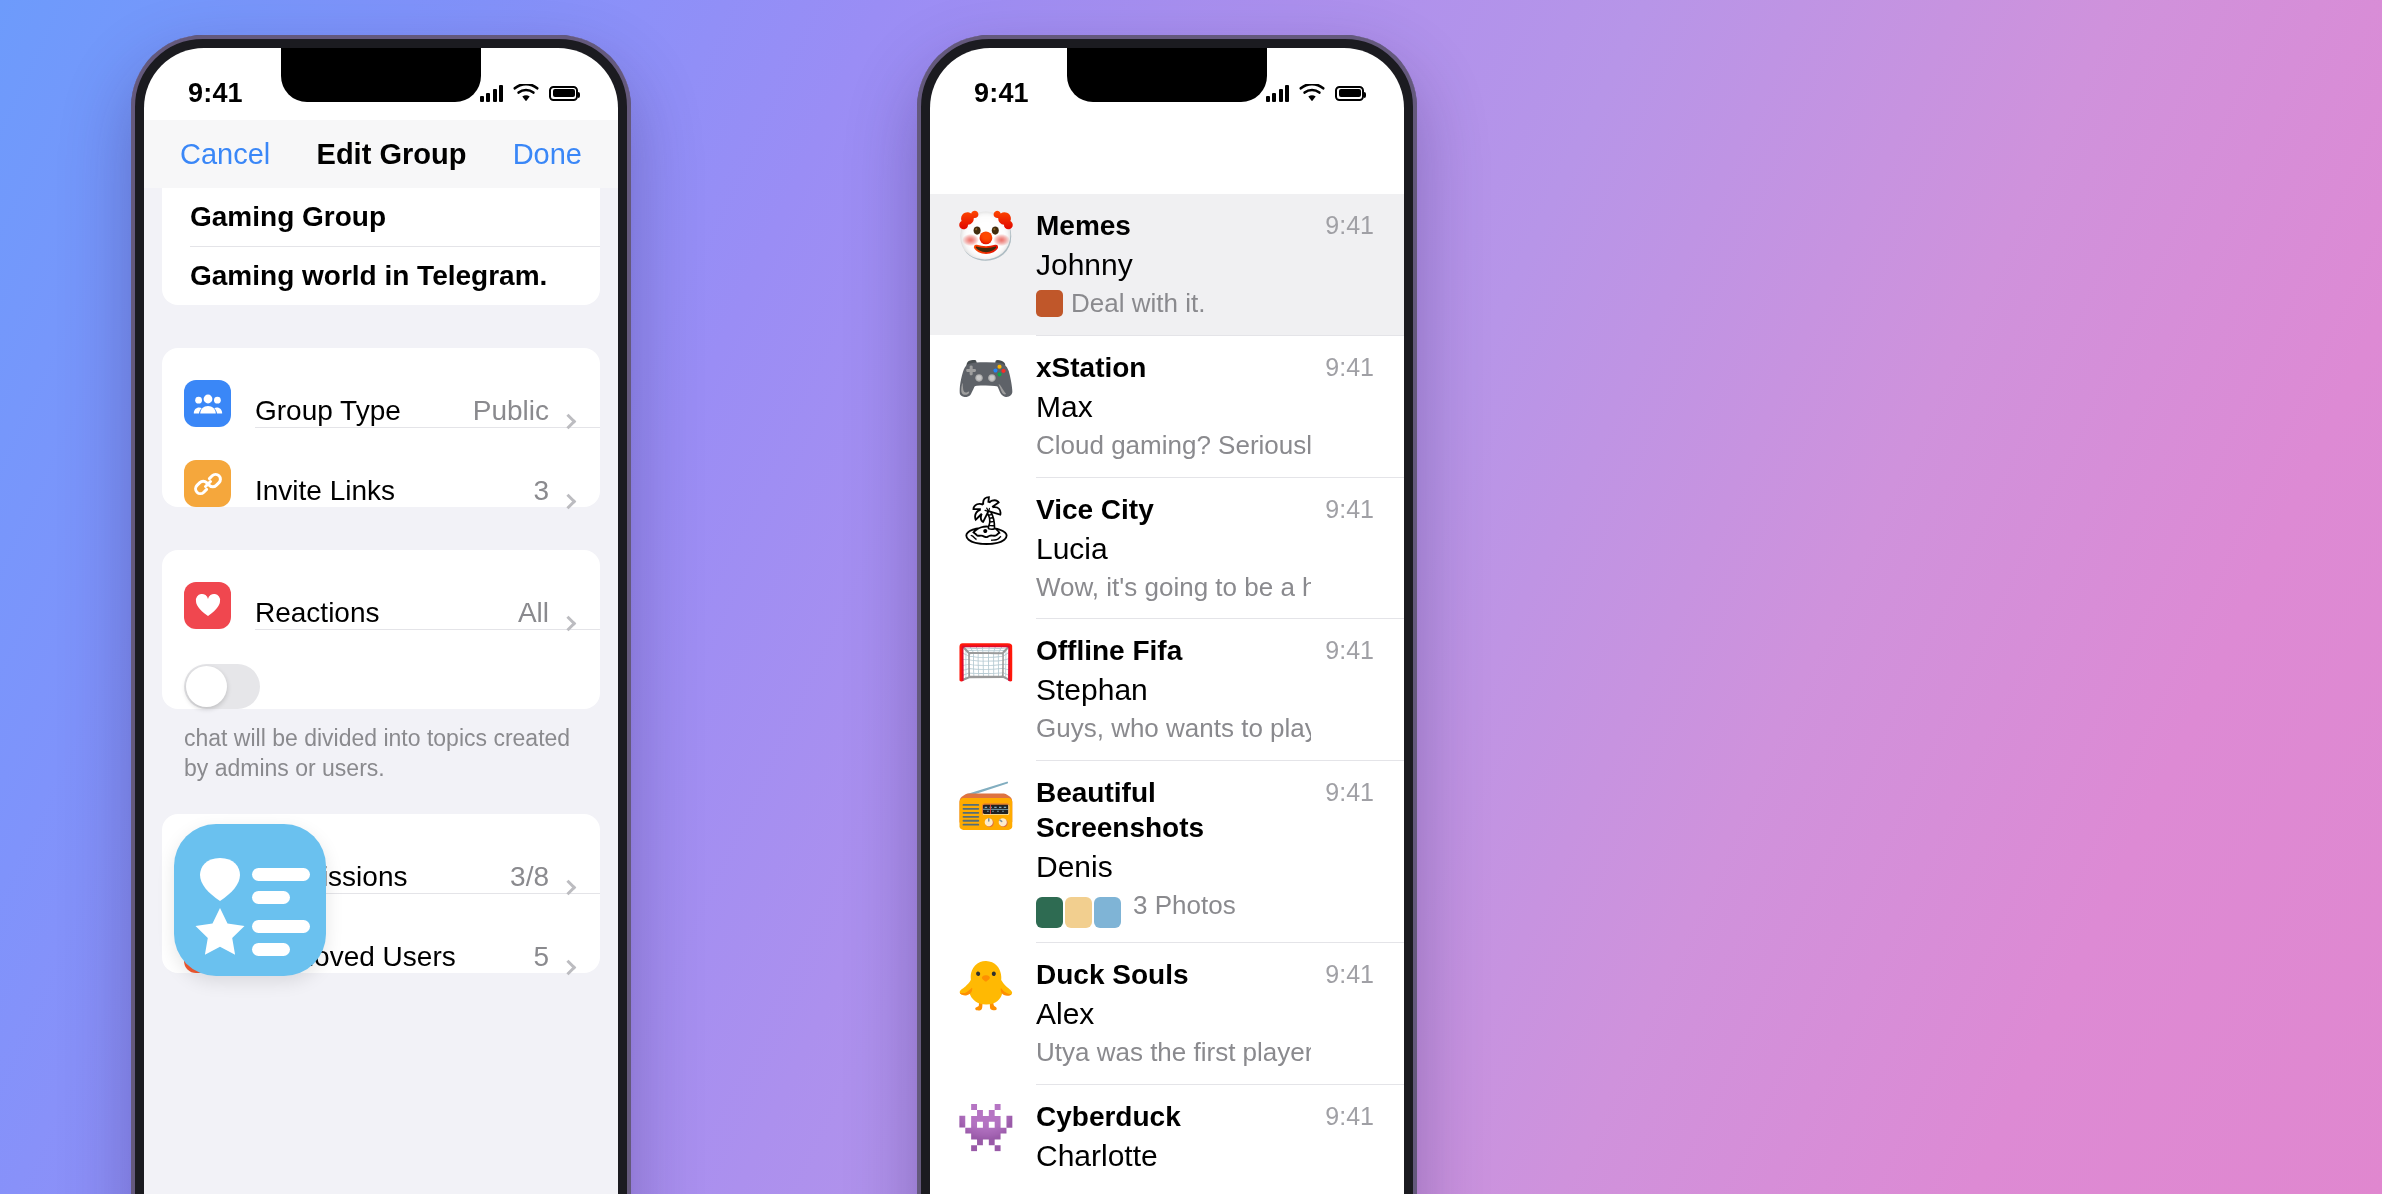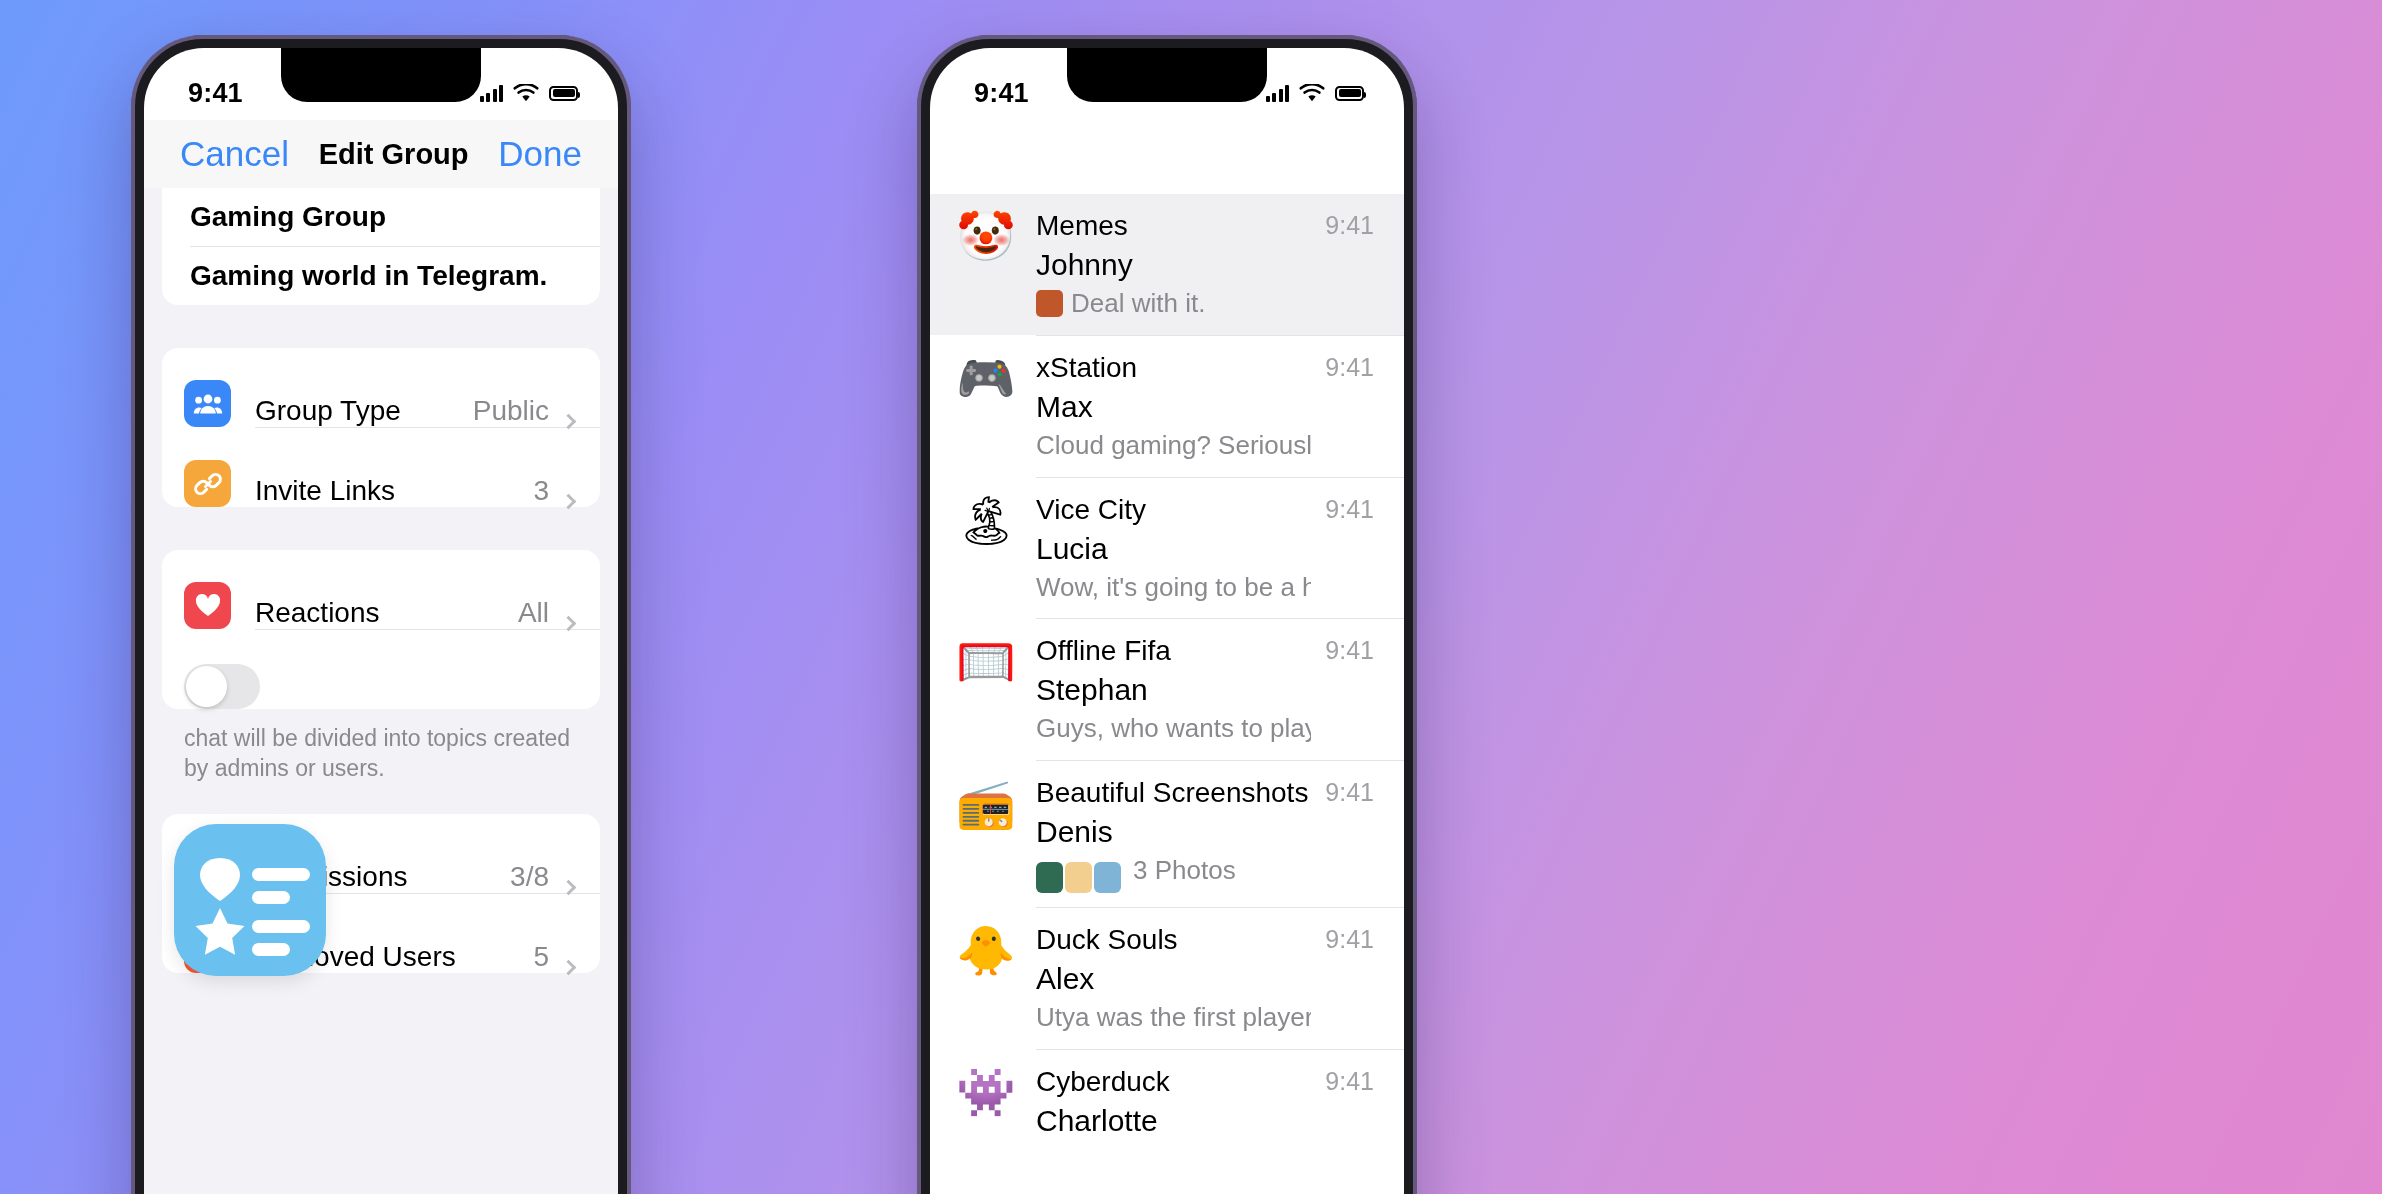--- a/index.html
+++ b/index.html
@@ -86,21 +86,21 @@
   
   .navbar-modal{
     height:68px;
     background:#f7f7f8;
     display:flex; align-items:center;
     justify-content:space-between;
     padding:0 36px;
     position:relative;
     z-index:20;
   }
-  .nav-btn{ font-size:35px; color:#3a87f7; }
+  .nav-btn{ font-size:29px; color:#3a87f7; }
   .nav-title{ font-size:29px; font-weight:700; color:#000; }
 
   .content-left{
     position:absolute;
     top:140px; left:0; right:0; bottom:0;
     background:#f2f2f7;
     overflow:hidden;
   }
 
   .card{
@@ -245,21 +245,21 @@
   .chatrow .ava{
     width:58px; height:58px;
     flex:0 0 58px;
     margin-right:22px;
     font-size:48px;
     line-height:58px;
     text-align:center;
     display:block;
   }
   .chatrow .body{ flex:1; min-width:0; }
-  .chat-name{ font-size:28px; font-weight:400; color:#000; line-height:1.25; }
+  .chat-name{ font-size:28px; font-weight:700; color:#000; line-height:1.25; }
   .chat-author{ font-size:30px; color:#000; line-height:1.3; margin-top:2px; }
   .chat-msg{
     font-size:26px; color:#8a8a8e; line-height:1.3;
     margin-top:3px;
     white-space:nowrap; overflow:hidden;
   }
   .chat-msg .mini{
     display:inline-block; width:27px; height:27px;
     border-radius:5px; vertical-align:-5px;
     margin-right:8px;

